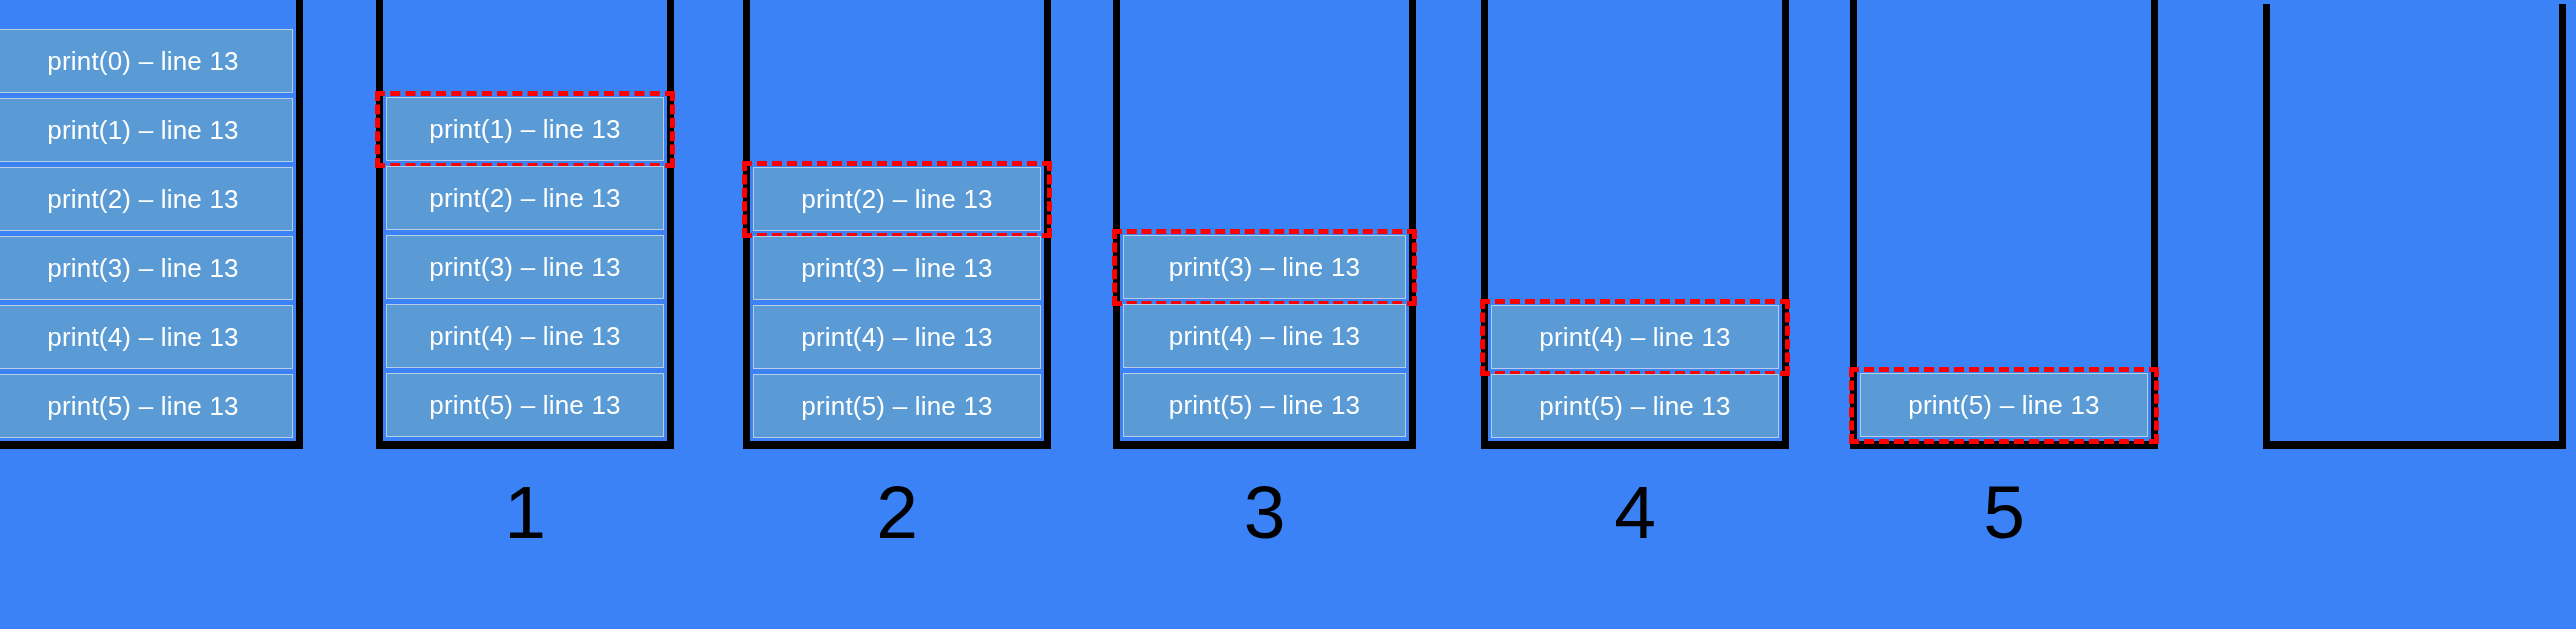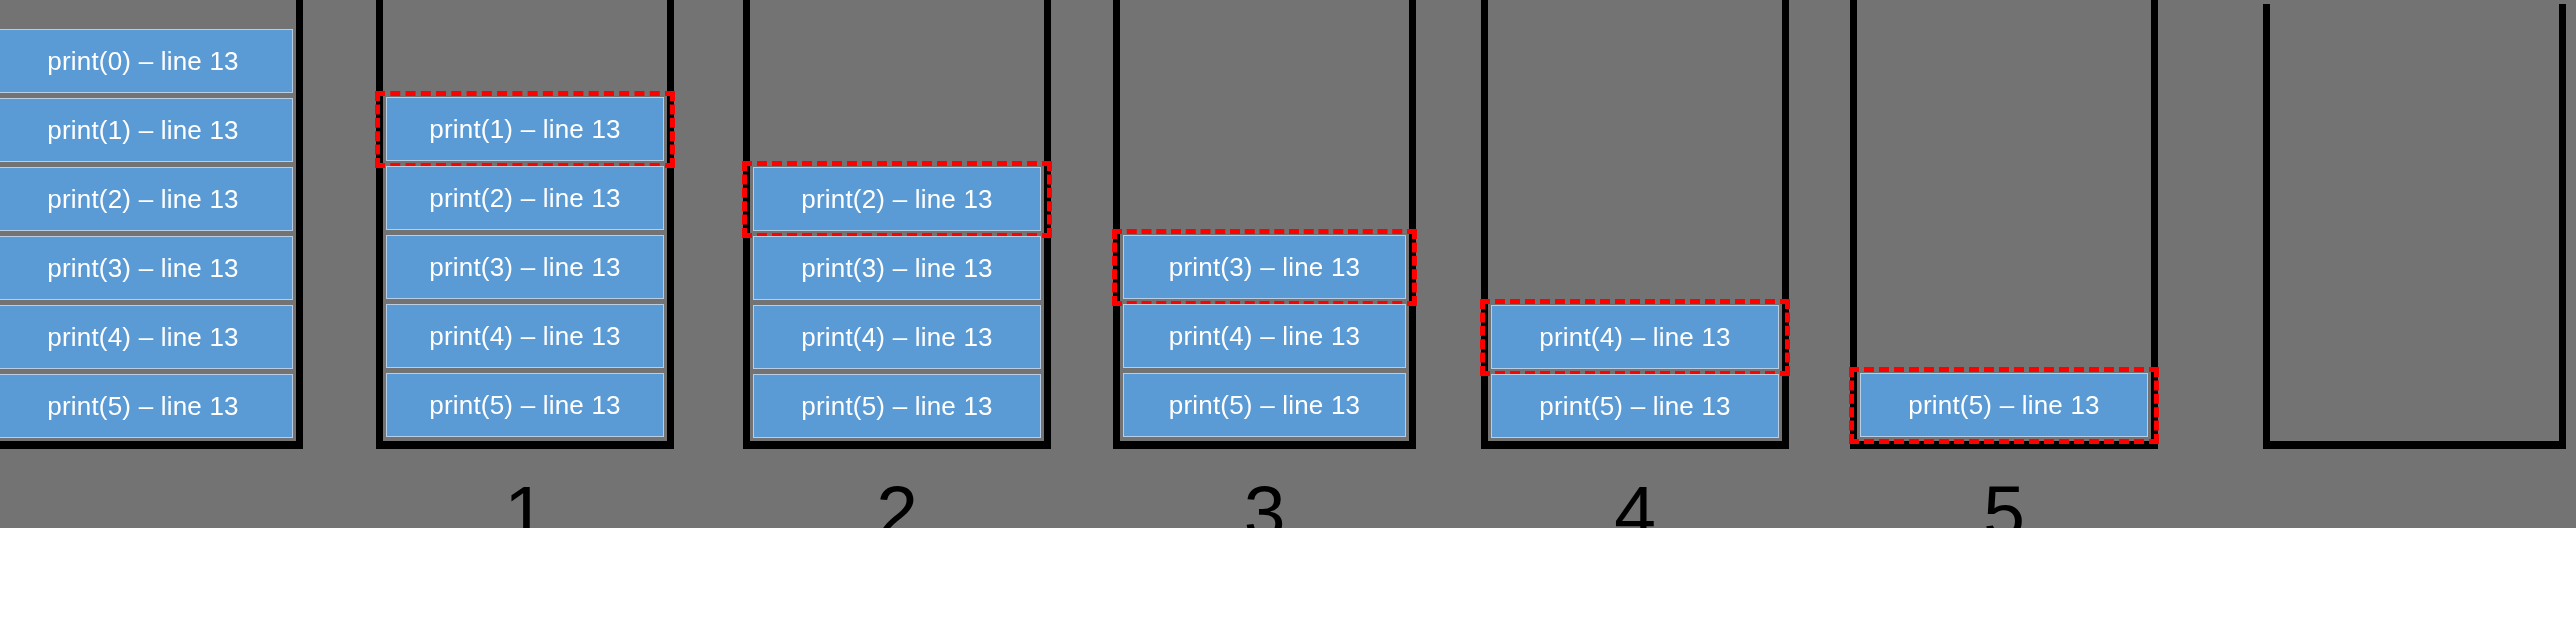--- a/index.html
+++ b/index.html
@@ -7,22 +7,22 @@
     padding: 0;
     background: #ffffff;
   }
   body {
     font-family: "Liberation Sans", sans-serif;
   }
 
   #canvas {
     position: relative;
     width: 2576px;
-    height: 528px;
-    background: #737373;
+    height: 629px;
+    background: #3b82f6;
     overflow: hidden;
   }
 
   
   .stack {
     position: absolute;
     top: 0;
     box-sizing: border-box;
   }
 

